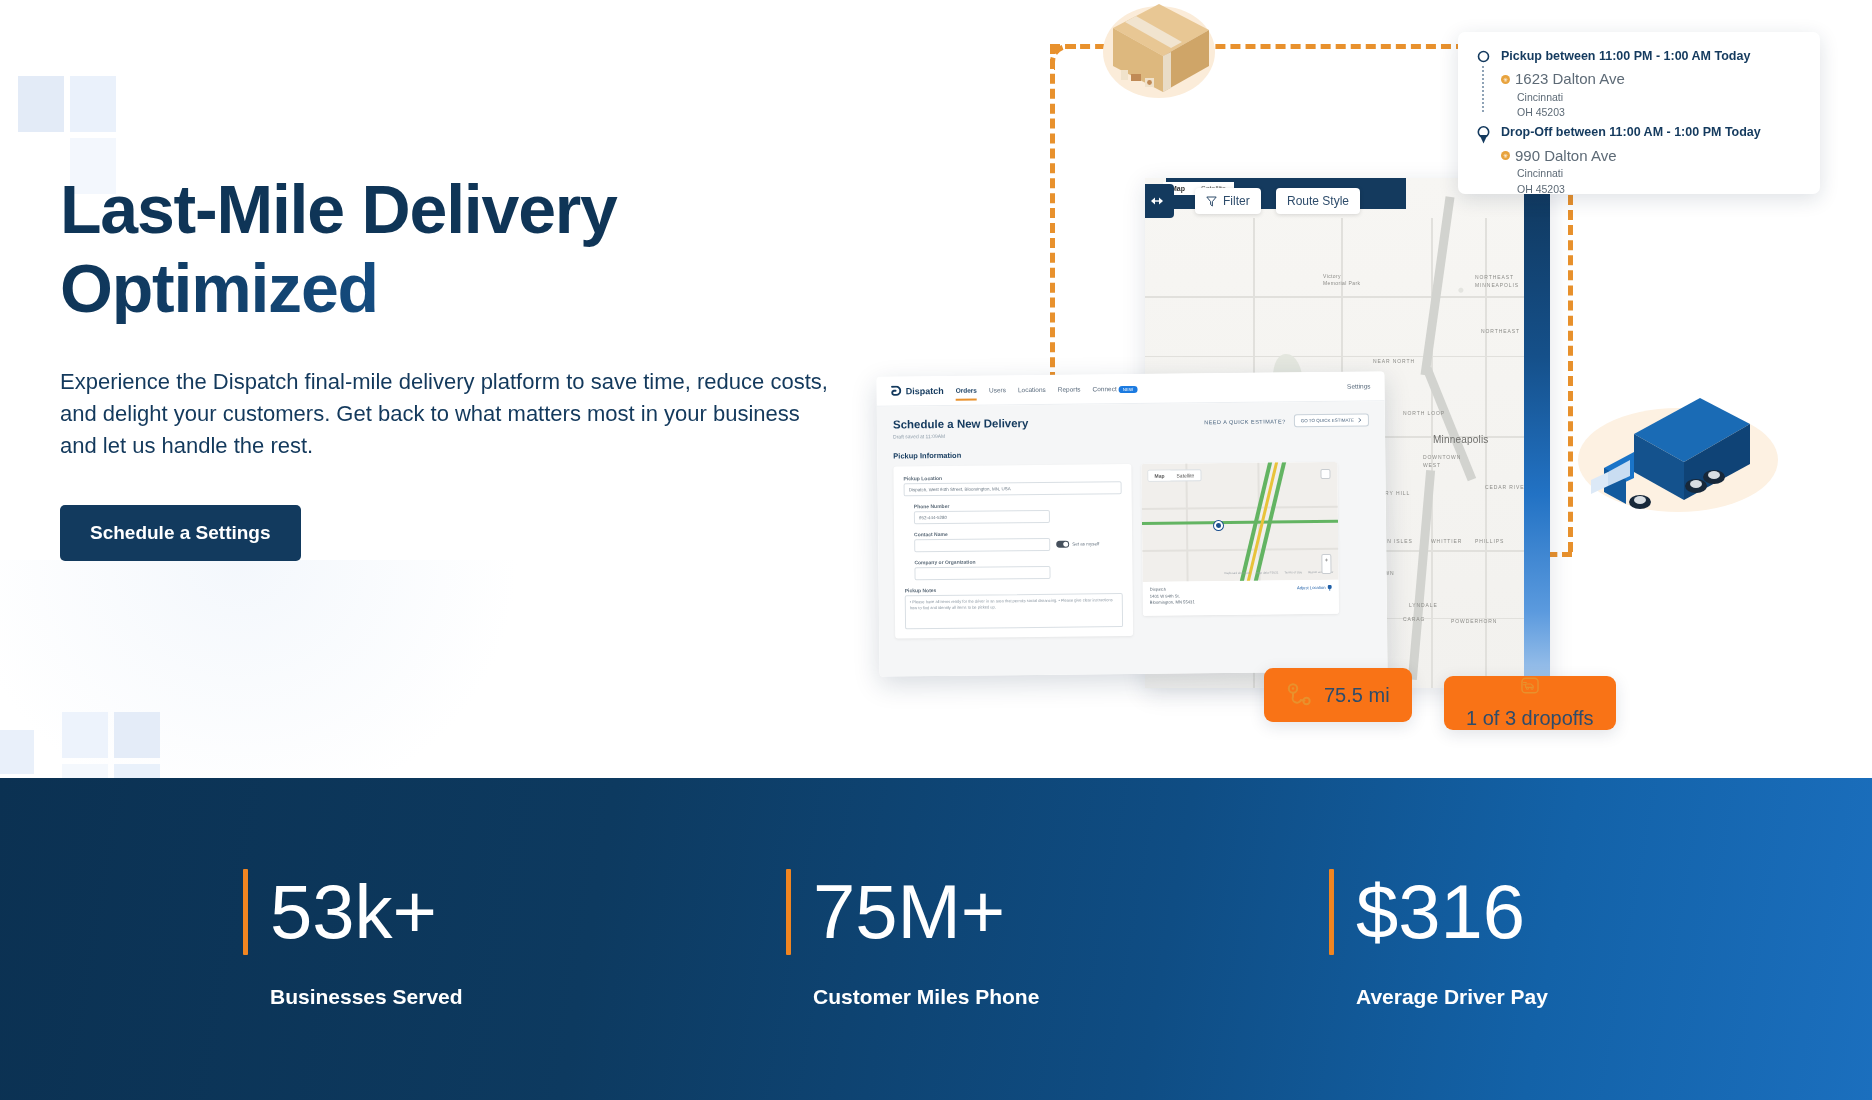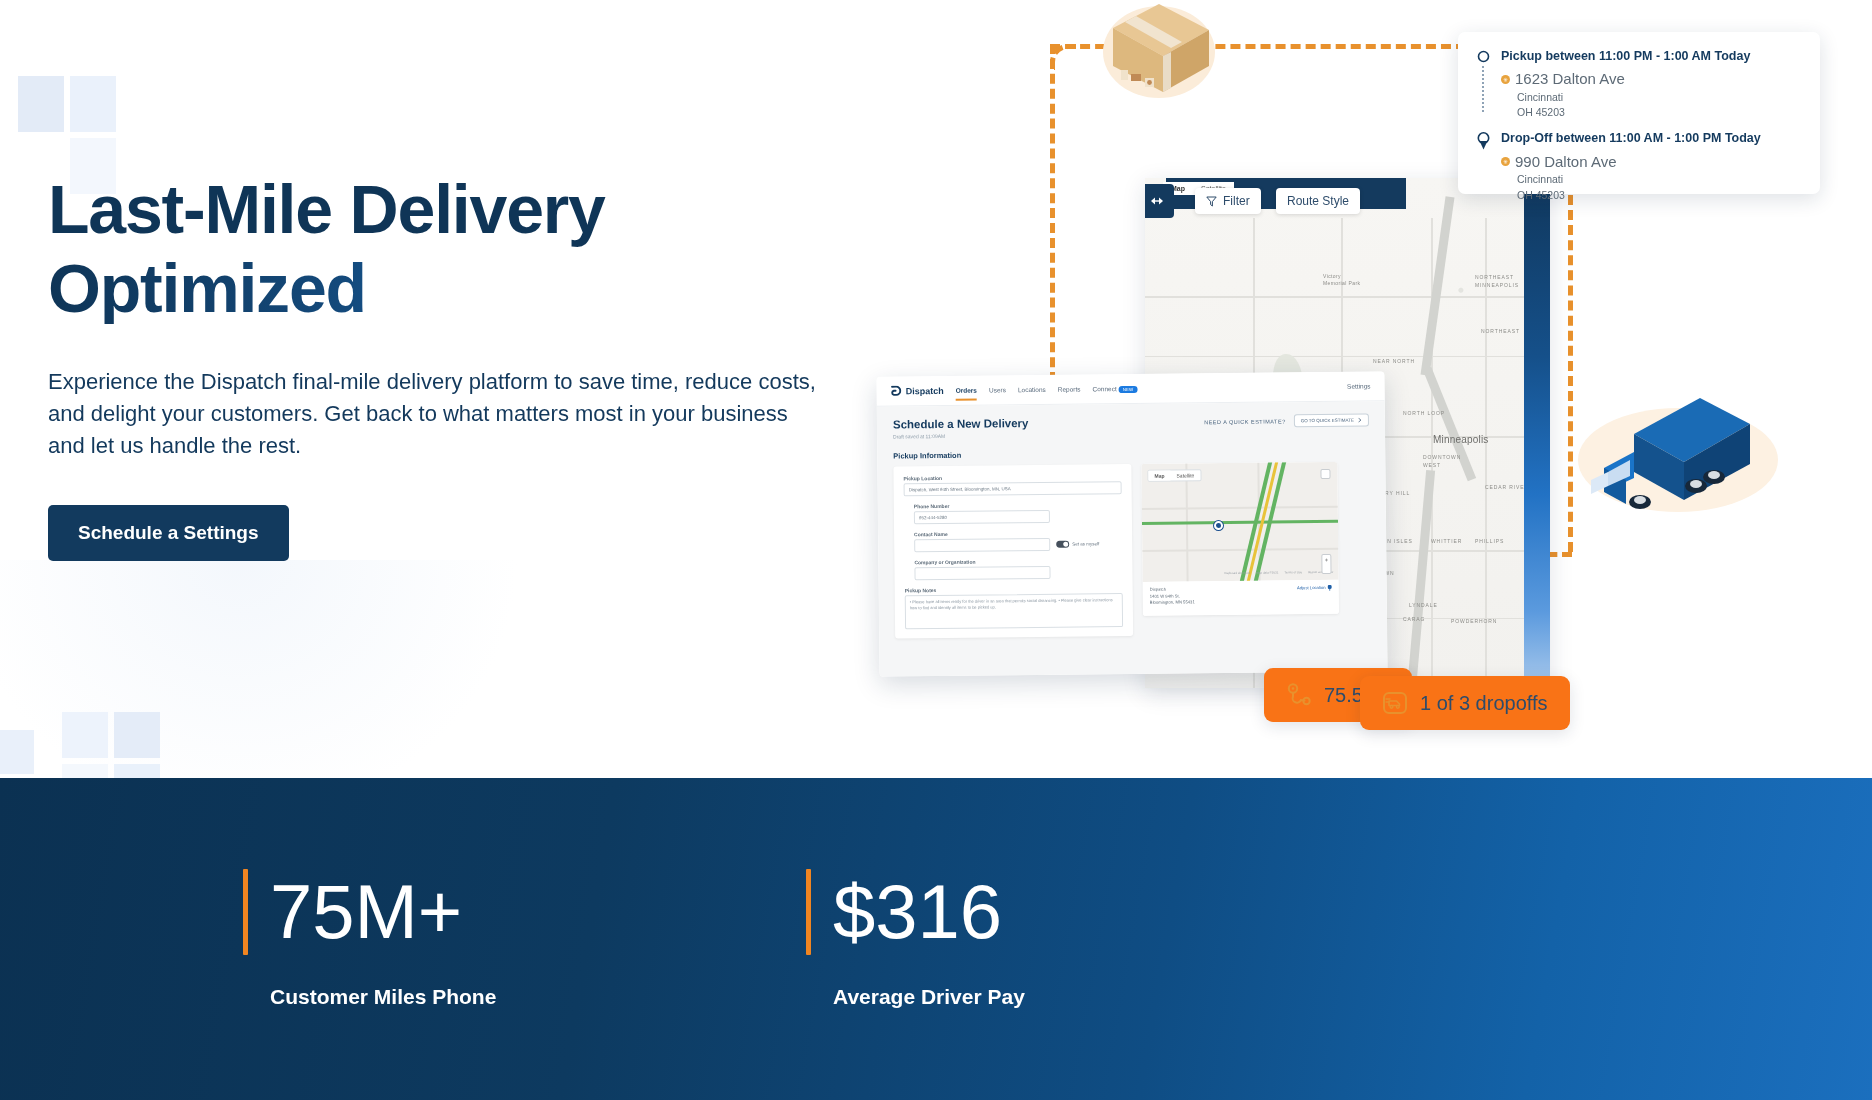--- a/index.html
+++ b/index.html
@@ -32,21 +32,21 @@
   #deco-bl-f { left: 114px; top: 764px; width: 46px; height: 46px; background: #e9f1fb; }
 
   #spotlight {
     position: absolute; left: -40px; top: 560px;
     width: 560px; height: 260px;
     background: radial-gradient(ellipse at 50% 0%, rgba(243,247,252,0.95) 0%, rgba(255,255,255,0) 70%);
     pointer-events: none;
   }
 
   
-  #hero-copy { position: absolute; left: 48px; top: 175px; width: 790px; }
+  #hero-copy { position: absolute; left: 60px; top: 175px; width: 790px; }
   #headline {
     font-size: 68px; font-weight: 700; line-height: 1.02;
     color: #0f3557; letter-spacing: -1.2px;
   }
   #headline .l2 {
     display: block; margin-top: 10px;
     background: linear-gradient(90deg, #0f3557 0%, #144a7c 38%, #1573d4 68%, #1b7ae0 100%);
     -webkit-background-clip: text; background-clip: text;
     -webkit-text-fill-color: transparent; color: transparent;
   }
@@ -290,31 +290,31 @@
   .rc-title { font-size: 12.5px; font-weight: 700; color: #143a5e; line-height: 1.3; }
   .rc-addr-row { display: flex; align-items: center; gap: 5px; margin-top: 4px; }
   .rc-addr { font-size: 15px; color: #5d6a76; line-height: 1.45; }
   .rc-sub { font-size: 10.5px; color: #5d6a76; line-height: 1.45; margin-left: 16px; }
   .rc-badge {
     width: 9px; height: 9px; border-radius: 50%;
     background: #e8a33d; display: inline-flex;
     align-items: center; justify-content: center;
     color: #fff; font-size: 6px; flex: 0 0 9px;
   }
-  #rc-stop2 { margin-top: 10px; }
+  #rc-stop2 { margin-top: 4px; }
 
   
   .metric-badge {
     position: absolute; height: 54px; background: #f97316;
     border-radius: 9px; box-shadow: 0 4px 16px rgba(20,40,70,0.13);
     display: flex; align-items: center; gap: 12px; padding: 0 22px;
     z-index: 9;
   }
   #badge-miles { left: 1264px; top: 668px; }
-  #badge-dropoffs { left: 1360px; top: 676px; }
+  #badge-dropoffs { left: 1444px; top: 676px; flex-direction: column; }
   .metric-text { font-size: 20px; color: #2e4c6b; white-space: nowrap; }
 
   
   #stats {
     position: absolute; left: 0; top: 778px;
     width: 1872px; height: 322px;
     background: linear-gradient(100deg, #0b3152 0%, #0d3a60 32%, #0f4d84 62%, #1362a8 82%, #1b6fbe 100%);
     display: flex; align-items: center;
   }
   #stats-inner { display: flex; width: 1872px; padding-left: 243px; }
@@ -623,20 +623,27 @@
       <path d="M4 9 L8 9 M4 12 L7 12" stroke="#e8912d" stroke-width="1.4" stroke-linecap="round"></path>
     </svg>
     <span class="metric-text">1 of 3 dropoffs</span>
   </div>
 
 </section>
 
 <section id="stats">
   <div id="stats-inner">
 
+    <div class="stat">
+      <div class="stat-top">
+        <div class="stat-rule"></div>
+        <div class="stat-value">53k+</div>
+      </div>
+      <div class="stat-label">Businesses Served</div>
+    </div>
 
     <div class="stat">
       <div class="stat-top">
         <div class="stat-rule"></div>
         <div class="stat-value">75M+</div>
       </div>
       <div class="stat-label">Customer Miles Phone</div>
     </div>
 
     <div class="stat">

